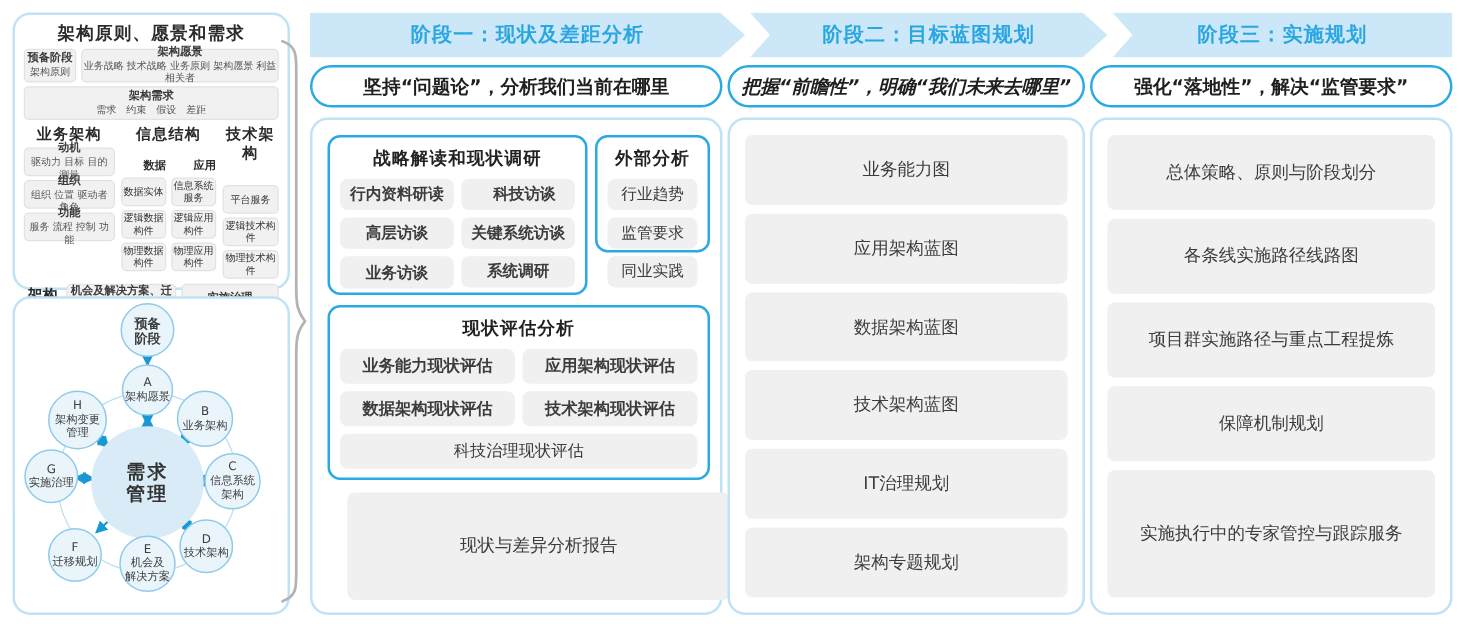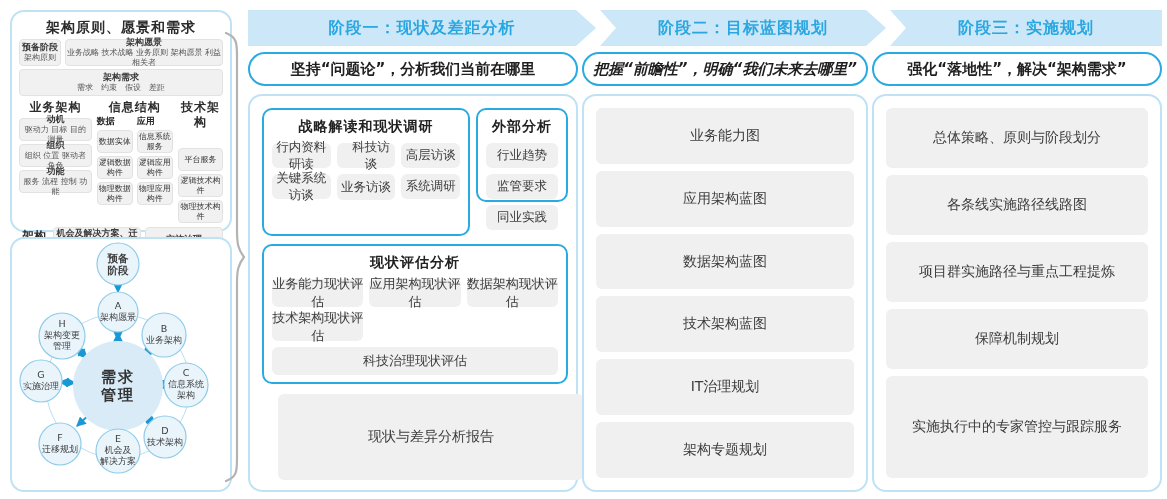--- a/index.html
+++ b/index.html
@@ -20,21 +20,21 @@
   .row1 .prep{width:42px;}
   .row1 .vision{flex:1;}
   .row2{margin-top:3px;height:27px;}
   .cols{display:flex;gap:5px;margin-top:4px;}
   .colhead{font-size:12px;font-weight:bold;text-align:center;color:#2b2b2b;line-height:15px;letter-spacing:1px;}
   .col-biz{width:74px;display:flex;flex-direction:column;gap:3px;}
   .col-info{width:77px;}
   .col-tech{width:46px;display:flex;flex-direction:column;gap:3px;}
   .subcols{display:flex;gap:4px;margin-top:1px;}
   .subcol{width:36px;display:flex;flex-direction:column;gap:3px;}
-  .subhead{font-size:9px;font-weight:bold;text-align:left;color:#2b2b2b;line-height:11px;}
+  .subhead{font-size:9px;font-weight:bold;text-align:right;color:#2b2b2b;line-height:11px;margin-top:12px;}
   .chip-s{height:23px;font-size:8px;line-height:9.5px;padding:1px;}
   .bizbox{height:23px;}
   .tech-pad{height:12px;}
   .implrow{display:flex;gap:4px;margin-top:4px;align-items:stretch;}
   .impl-label{width:30px;font-size:12px;font-weight:bold;color:#2b2b2b;line-height:15px;display:flex;align-items:center;text-align:center;}
   .implbox1{width:88px;height:34px;}
   .implbox2{flex:1;height:34px;}
 
   
   #brace{position:absolute;left:223px;top:30px;}
@@ -47,21 +47,21 @@
   .band-flat{clip-path:polygon(0 0,100% 0,100% 100%,0 100%,16px 50%);}
   .subtitle{position:absolute;top:52px;height:34px;background:#fff;border:2px solid #29abe2;border-radius:17px;
             box-sizing:border-box;display:flex;align-items:center;justify-content:center;
             font-size:15px;font-weight:bold;color:#1f1f1f;}
   .content{position:absolute;top:94px;height:398px;background:#fff;border:2px solid #bfe2f5;border-radius:14px;box-sizing:border-box;}
 
   .bluebox{position:absolute;border:2px solid #29abe2;border-radius:10px;background:#fff;box-sizing:border-box;padding:8px;}
   .bluebox h3{margin:0 0 7px 0;font-size:14px;font-weight:bold;color:#222;text-align:center;letter-spacing:1px;}
   .chip{background:#f0f0f0;border-radius:6px;color:#3c3c3c;display:flex;align-items:center;justify-content:center;
         text-align:center;font-size:13px;}
-  .grid2{display:grid;grid-template-columns:1fr 1fr 1fr;gap:6px;}
+  .grid2{display:grid;grid-template-columns:1fr 1fr;gap:6px;font-weight:bold;}
   .vlist{display:flex;flex-direction:column;gap:6px;}
   .stack{position:absolute;left:12px;right:12px;top:12px;bottom:12px;display:flex;flex-direction:column;gap:7px;}
   .stack .chip{flex:1;font-size:14px;}
   .stack .chip.tall{flex:1.7;}
 
   
   text{font-family:"DejaVu Sans","Liberation Sans",sans-serif;}
   .node-t{font-size:9px;fill:#3d3d3d;text-anchor:middle;}
   .node-letter{font-size:9.5px;fill:#3d3d3d;text-anchor:middle;}
   .prep-t{font-size:10.5px;font-weight:bold;fill:#3d3d3d;text-anchor:middle;}
@@ -220,21 +220,21 @@
     <span>阶段三：实施规划</span>
   </div>
 
   <div class="subtitle" style="left:248px;width:330px;">
     <span>坚持“问题论”，分析我们当前在哪里</span>
   </div>
   <div class="subtitle" style="left:582px;width:286px;font-style:italic;">
     <span>把握“前瞻性”，明确“我们未来去哪里”</span>
   </div>
   <div class="subtitle" style="left:872px;width:290px;">
-    <span>强化“落地性”，解决“架构需求”</span>
+    <span>强化“落地性”，解决“监管要求”</span>
   </div>
 
   <div class="content" style="left:248px;width:330px;">
     <div class="bluebox" style="left:12px;top:12px;width:208px;height:128px;">
       <h3>战略解读和现状调研</h3>
       <div class="grid2">
         <div class="chip" style="height:25px;font-size:12.5px;">行内资料研读</div>
         <div class="chip" style="height:25px;font-size:12.5px;padding-left:10px;">科技访谈</div>
         <div class="chip" style="height:25px;font-size:12.5px;">高层访谈</div>
         <div class="chip" style="height:25px;font-size:12.5px;">关键系统访谈</div>

